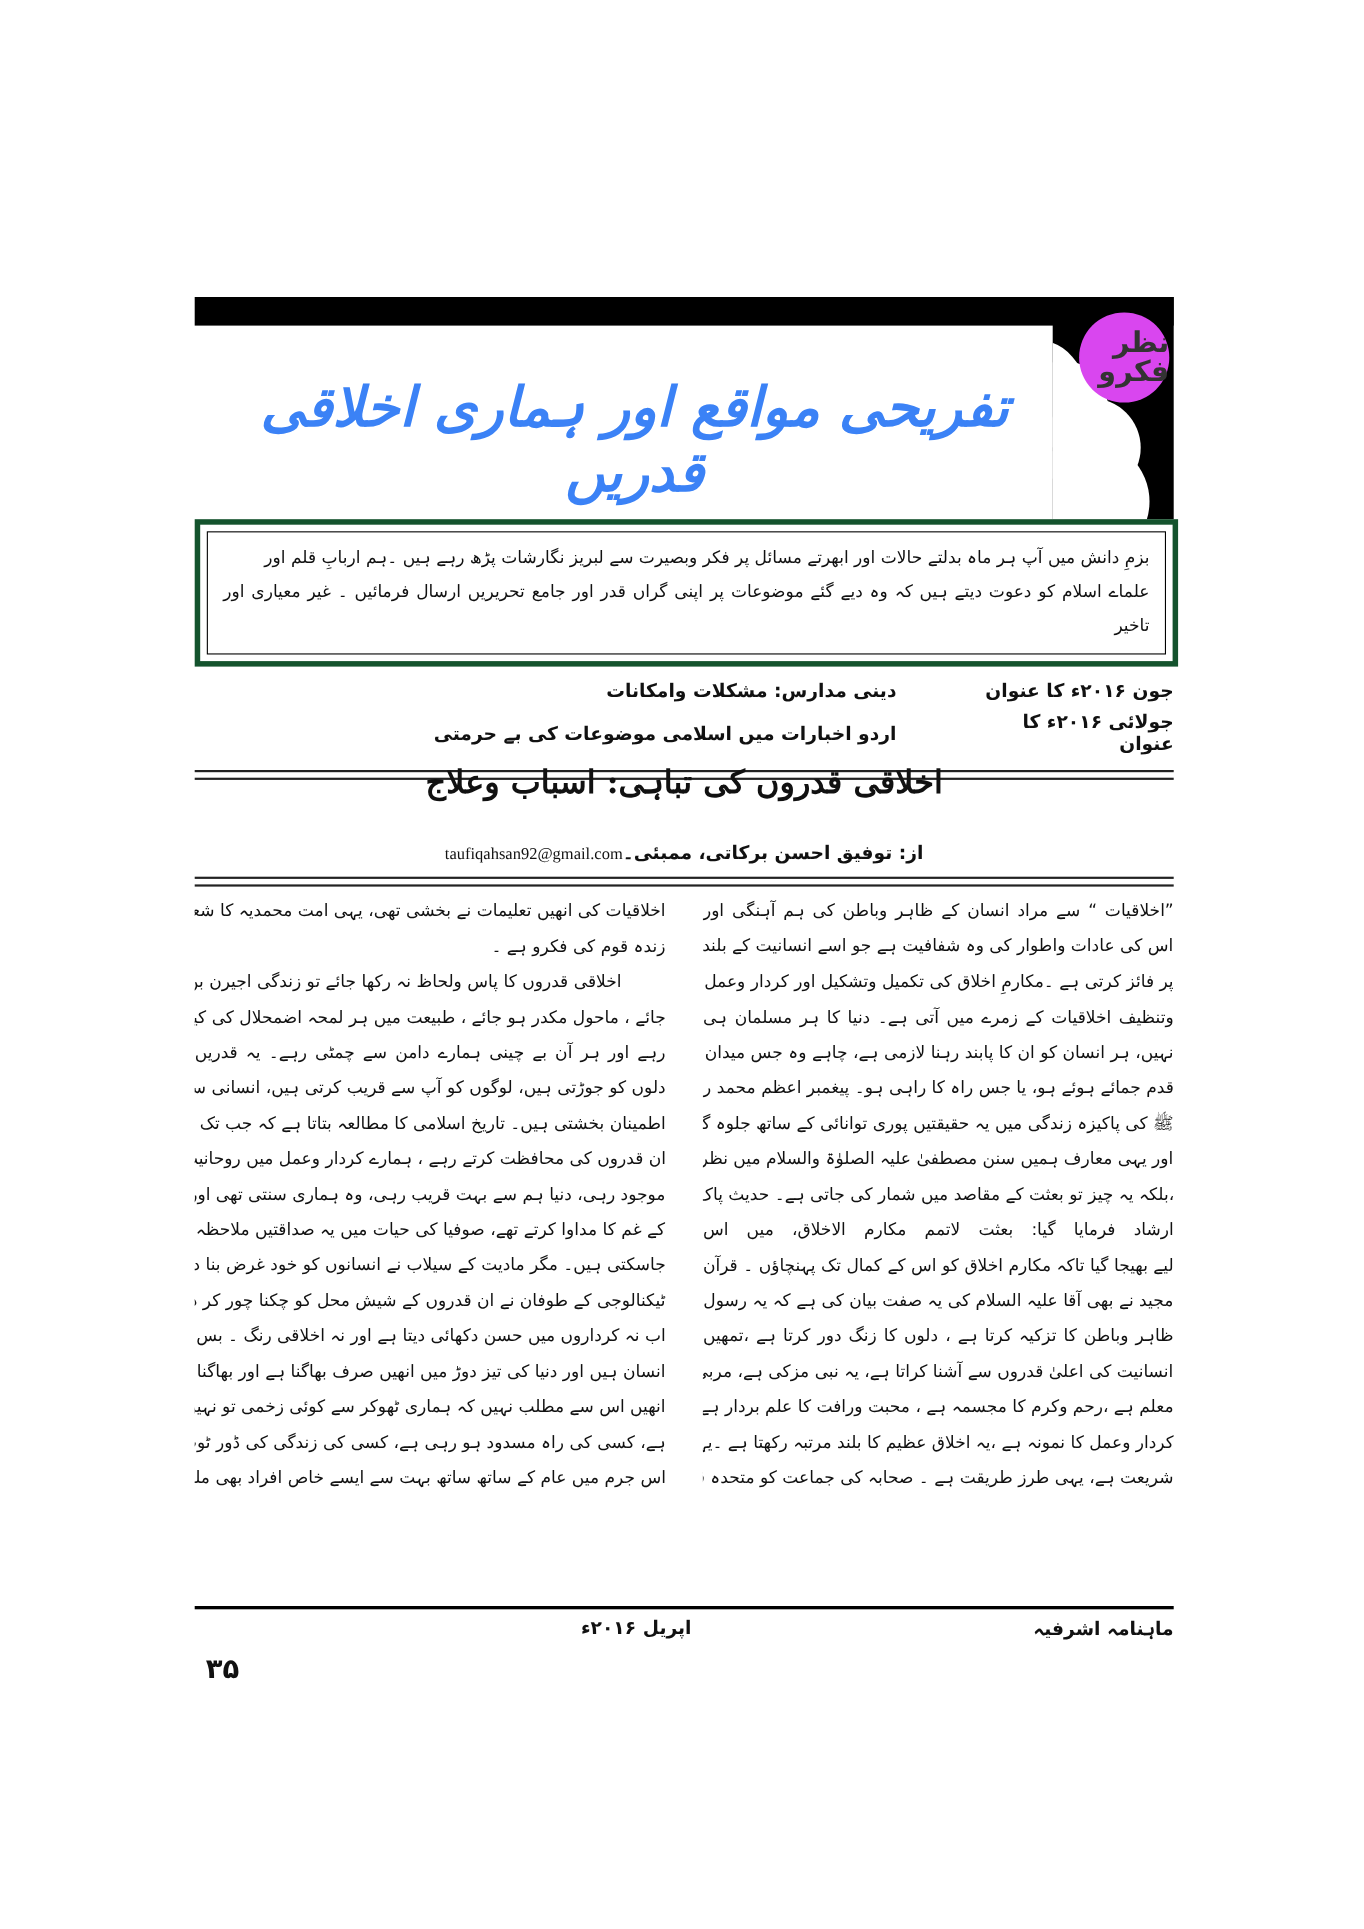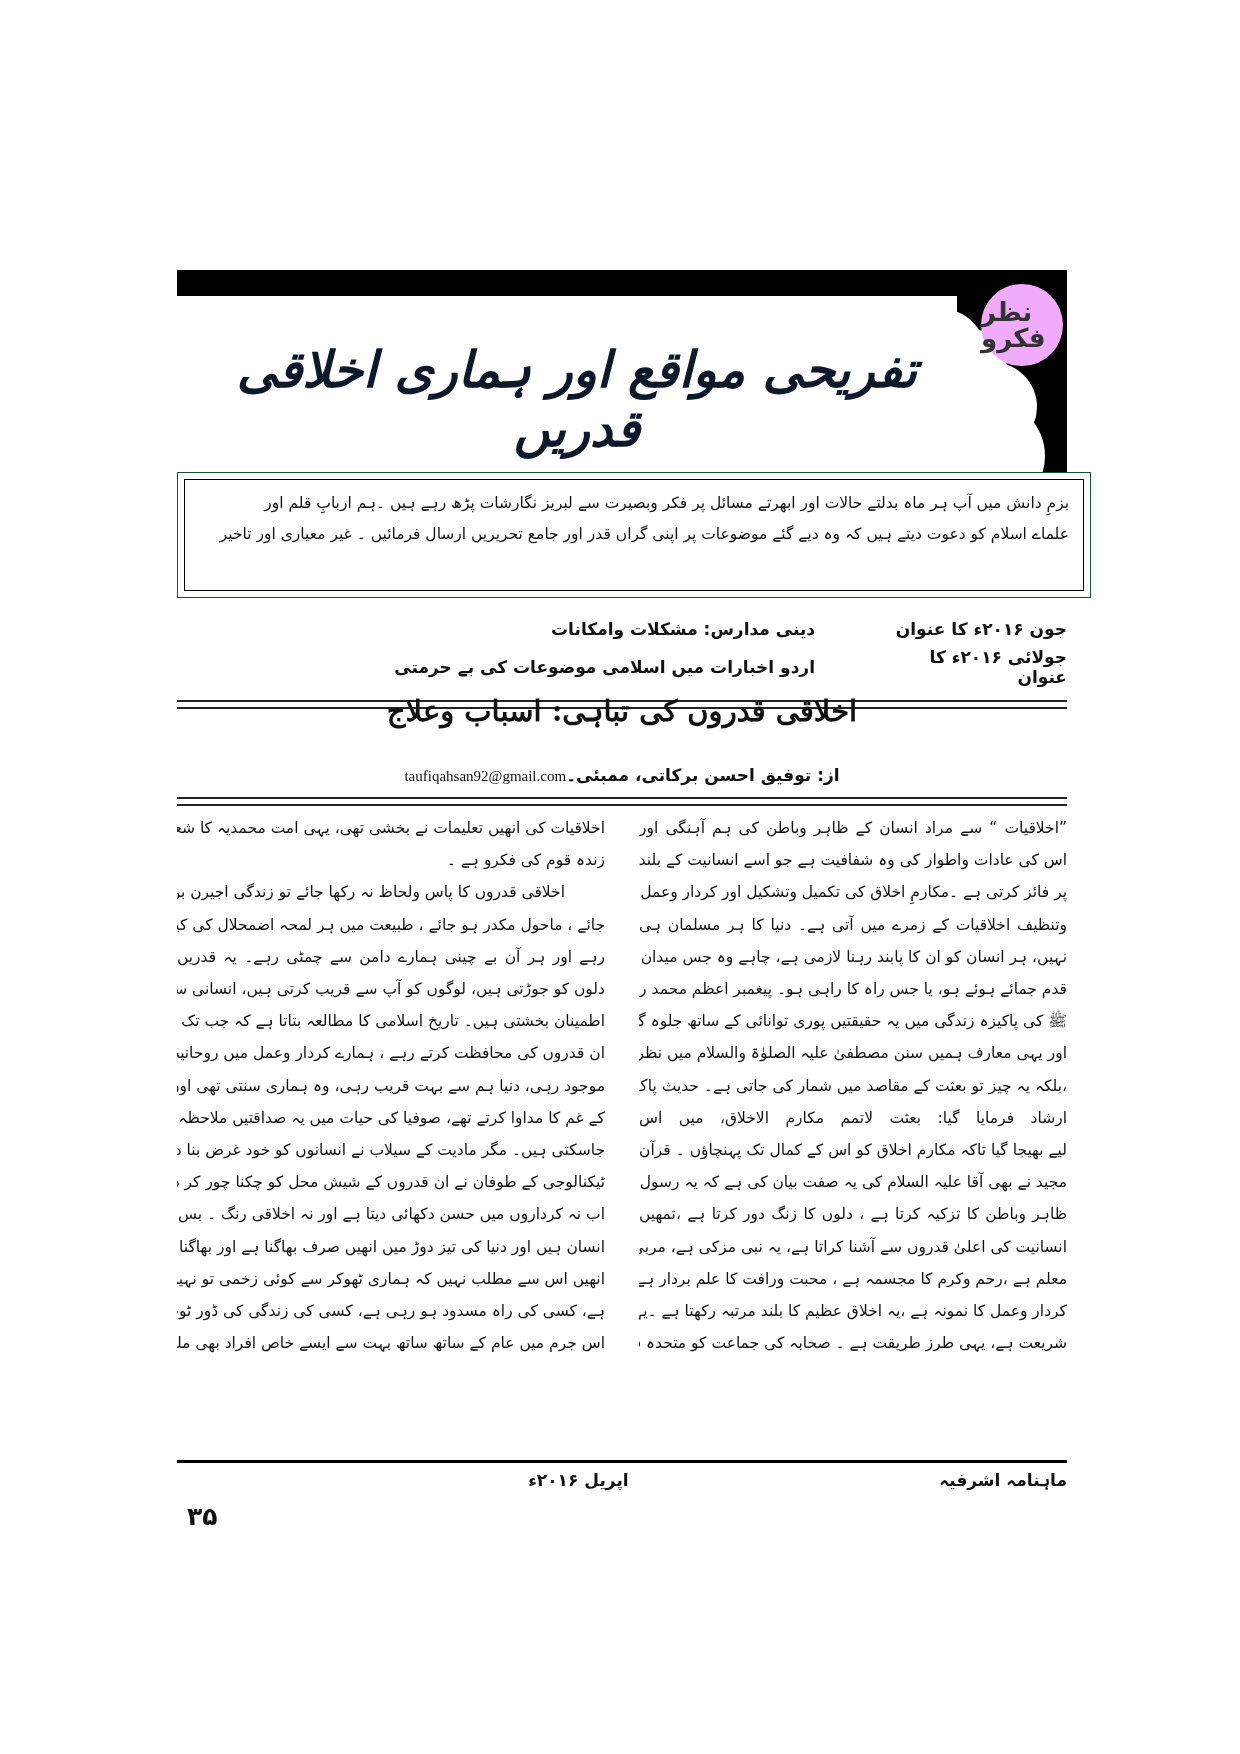--- a/index.html
+++ b/index.html
@@ -40,24 +40,24 @@
   .cloud {
     position: absolute;
     background: #fff;
     border-radius: 50%;
   }
   .emblem {
     position: absolute;
     right: 4px; top: 14px;
     width: 82px; height: 82px;
     border-radius: 50%;
-    background: #f0abfc;
+    background: #d946ef;
     display: flex;
     flex-direction: column;
-    align-items: flex-end;
+    align-items: flex-start;
     justify-content: center;
     direction: rtl;
     line-height: 1;
   }
   .emblem span {
     font-family: "DejaVu Sans", sans-serif;
     font-weight: bold;
     color: #333;
     font-size: 26px;
   }
@@ -65,29 +65,28 @@
     position: absolute;
     left: 40px; top: 70px;
     width: 720px;
     text-align: center;
     direction: rtl;
     font-family: "DejaVu Serif", serif;
     font-weight: bold;
     font-style: italic;
     font-size: 50px;
     letter-spacing: 0px;
-    color: #0f172a;
+    color: #3b82f6;
   }
   
   .notice-outer {
     position: absolute;
     left: 0; top: 202px;
     width: 884px; height: 124px;
-    border: 1px solid #14532d;
-    padding-left: 28px;
+    border: 5px solid #14532d;
   }
   .notice-inner {
     position: absolute;
     left: 6px; top: 6px; right: 6px; bottom: 6px;
     border: 1px solid #000;
     direction: rtl;
     text-align: justify;
     text-align-last: right;
     padding: 8px 14px 6px 14px;
     font-size: 15.5px;

